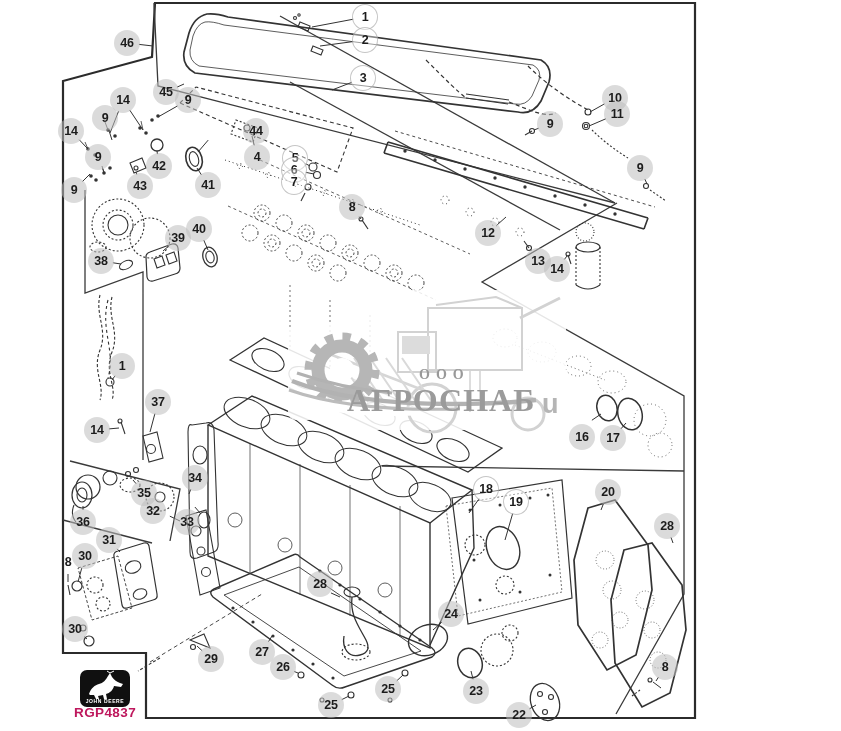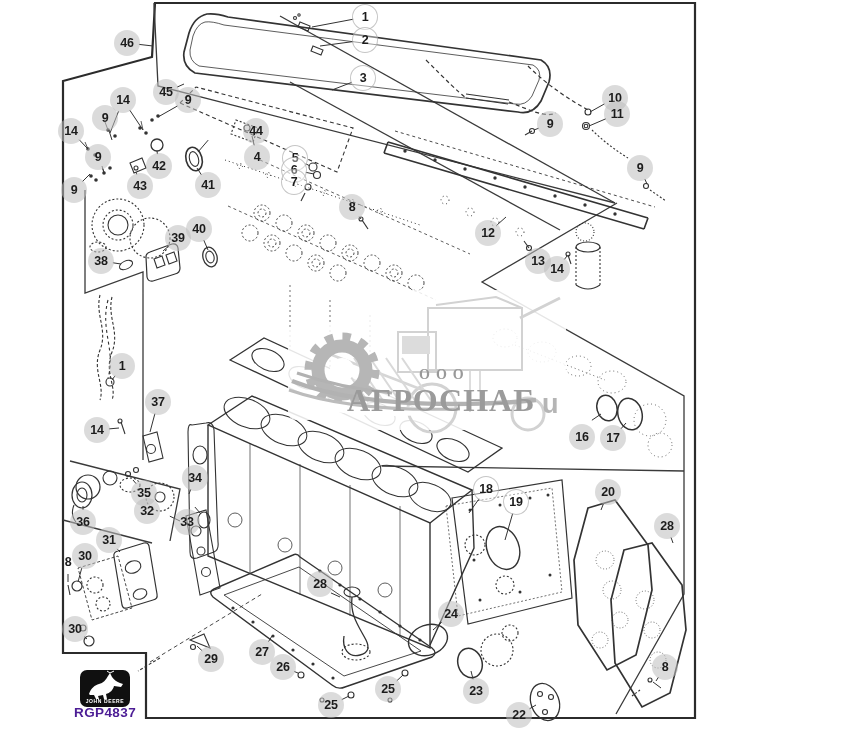--- a/index.html
+++ b/index.html
@@ -6,21 +6,21 @@
   body{width:841px;height:731px;overflow:hidden;font-family:"Liberation Sans",sans-serif;}
   .stage{position:relative;width:841px;height:731px;background:#fff;}
   svg.art{position:absolute;left:0;top:0;}
   #callouts{position:absolute;left:0;top:0;width:841px;height:731px;pointer-events:none;}
   .callout{position:absolute;width:26px;height:26px;display:flex;align-items:center;justify-content:center;
            transform:translate(-50%,-50%);border-radius:50%;
            font-weight:bold;font-size:12.5px;color:#1c1c1c;letter-spacing:-0.3px;}
   .callout.disc{background:rgba(190,190,190,0.55);}
   .callout.ring{background:rgba(255,255,255,0.4);box-shadow:0 0 0 1px rgba(150,150,150,0.55) inset;}
   .callout.plain{background:transparent;}
-  .code-label{position:absolute;left:74px;top:705px;font-weight:bold;font-size:13.5px;color:#4c1d95;letter-spacing:0.4px;
+  .code-label{position:absolute;left:74px;top:705px;font-weight:bold;font-size:13.5px;color:#be185d;letter-spacing:0.4px;
               font-family:"Liberation Sans",sans-serif;}
 </style>
 </head>
 <body>
 
 <div class="stage">
 
 <svg class="art" width="841" height="731" viewBox="0 0 841 731">
 
   <g stroke="#2b2b2b" stroke-width="2.2" fill="none">
@@ -459,21 +459,21 @@
       <div class="callout disc" style="left: 178px; top: 238px;">39</div>
       <div class="callout disc" style="left: 101px; top: 261px;">38</div>
       <div class="callout disc" style="left: 122px; top: 366px;">1</div>
       <div class="callout disc" style="left: 158px; top: 402px;">37</div>
       <div class="callout disc" style="left: 97px; top: 430px;">14</div>
       <div class="callout disc" style="left: 582px; top: 437px;">16</div>
       <div class="callout disc" style="left: 613px; top: 438px;">17</div>
       <div class="callout disc" style="left: 195px; top: 478px;">34</div>
       <div class="callout disc" style="left: 144px; top: 493px;">35</div>
       <div class="callout disc" style="left: 187px; top: 522px;">33</div>
-      <div class="callout disc" style="left: 147px; top: 511px;">32</div>
+      <div class="callout disc" style="left: 153px; top: 511px;">32</div>
       <div class="callout disc" style="left: 83px; top: 522px;">36</div>
       <div class="callout disc" style="left: 109px; top: 540px;">31</div>
       <div class="callout disc" style="left: 85px; top: 556px;">30</div>
       <div class="callout plain" style="left: 68px; top: 562px;">8</div>
       <div class="callout disc" style="left: 75px; top: 629px;">30</div>
       <div class="callout ring" style="left: 486px; top: 489px;">18</div>
       <div class="callout ring" style="left: 516px; top: 502px;">19</div>
       <div class="callout disc" style="left: 608px; top: 492px;">20</div>
       <div class="callout disc" style="left: 667px; top: 526px;">28</div>
       <div class="callout disc" style="left: 320px; top: 584px;">28</div>

